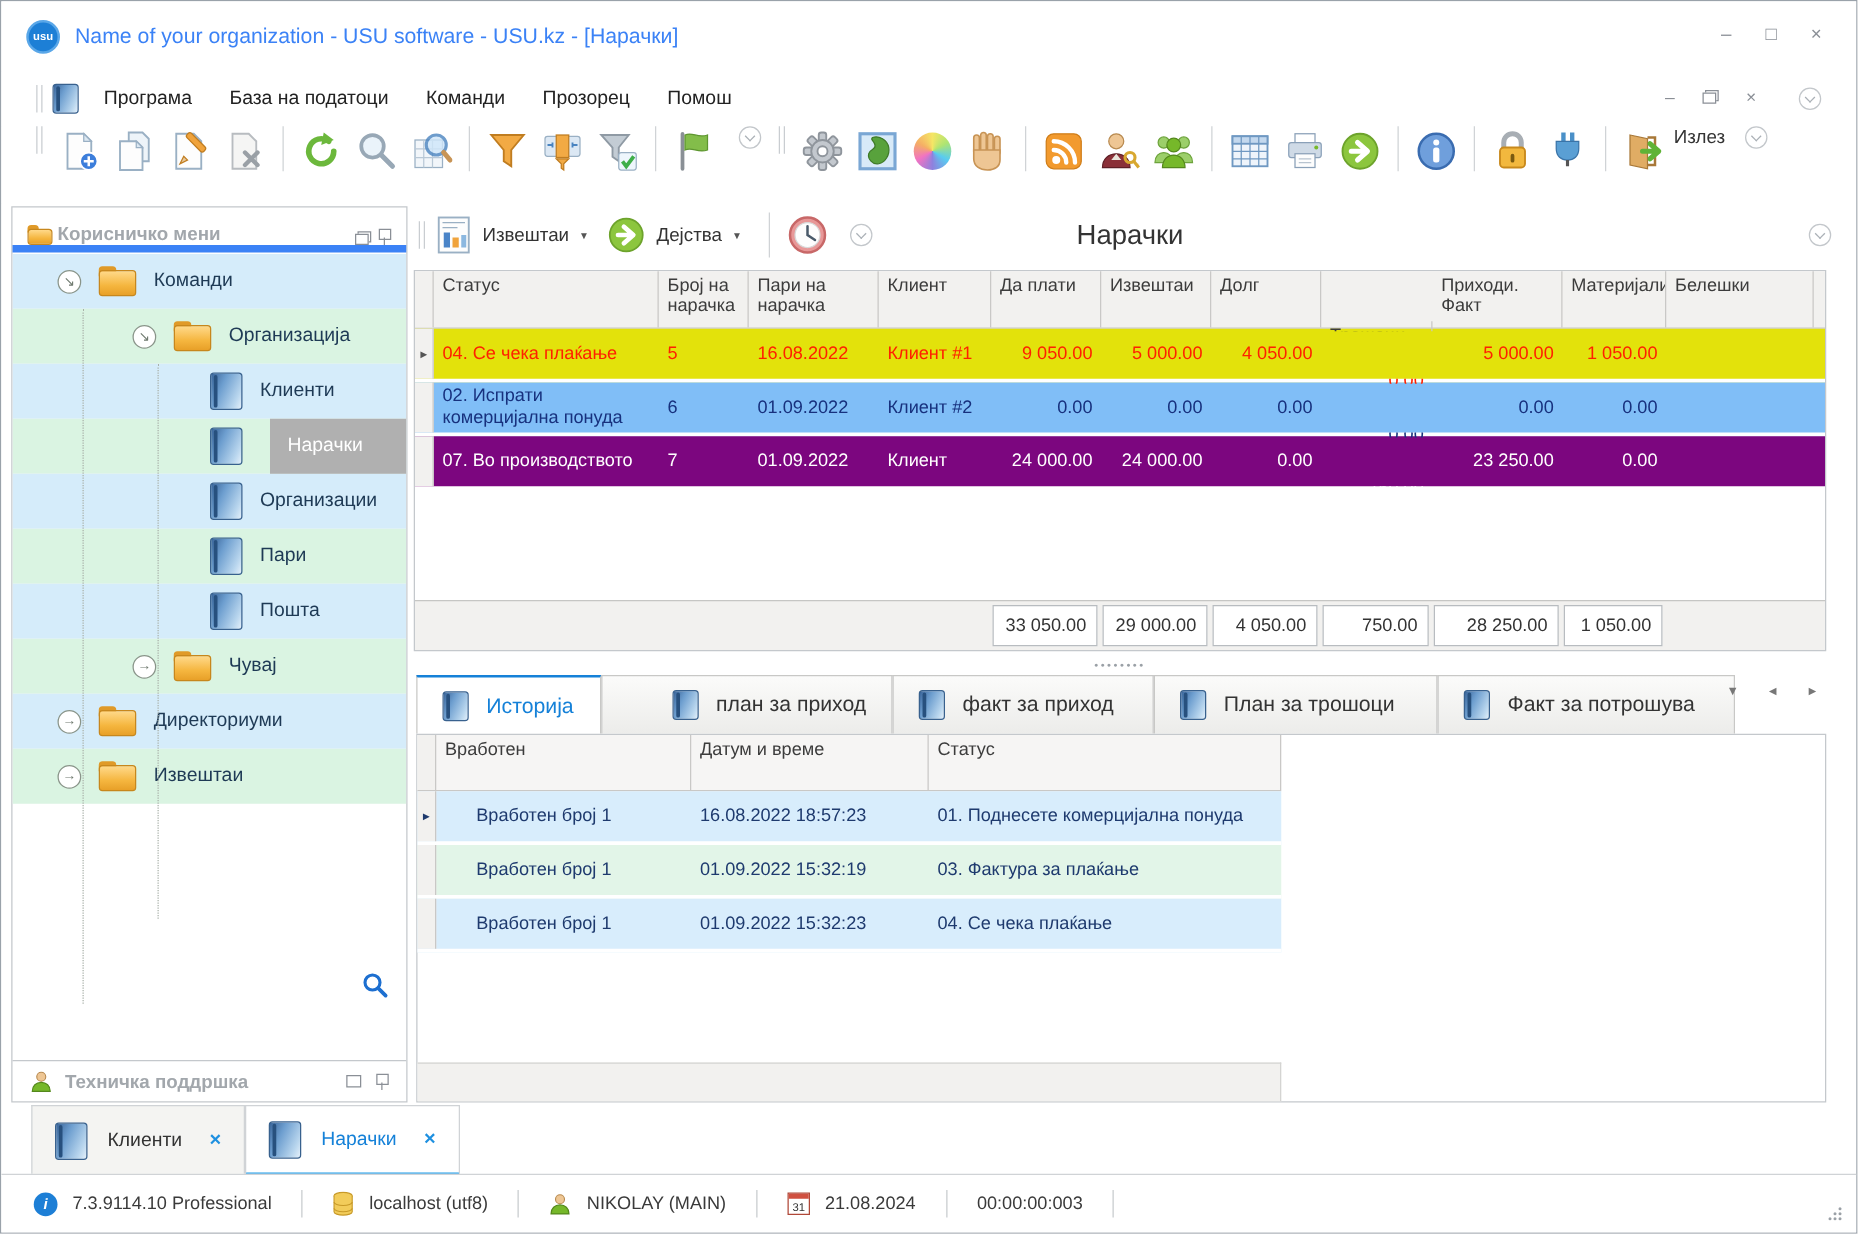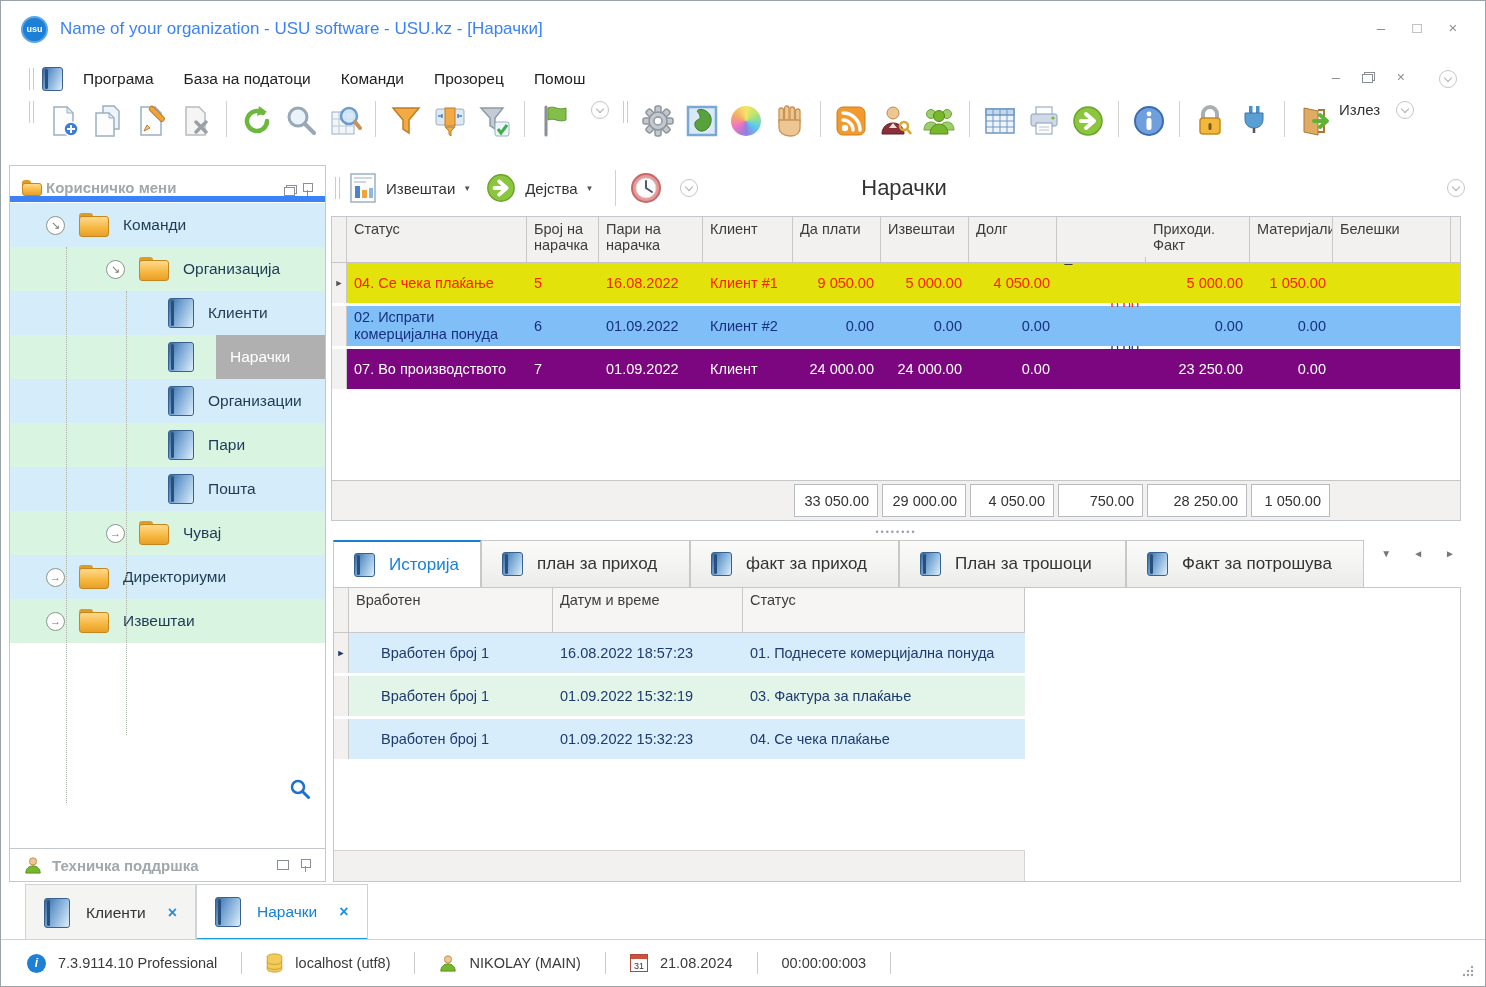--- a/index.html
+++ b/index.html
@@ -536,21 +536,21 @@
         </div>
       </div>
 
       <div class="splitter">••••••••</div>
 
       <div class="detail-tabs">
         <div class="dtab active" style="width:148px;">
           <span class="book-icon"></span>
           <span>Историја</span>
         </div>
-        <div class="dtab" style="width:209px;">
+        <div class="dtab" style="width:233px;justify-content:flex-end;">
           <span class="book-icon"></span>
           <span>план за приход</span>
         </div>
         <div class="dtab" style="width:209px;">
           <span class="book-icon"></span>
           <span>факт за приход</span>
         </div>
         <div class="dtab" style="width:227px;">
           <span class="book-icon"></span>
           <span>План за трошоци</span>

